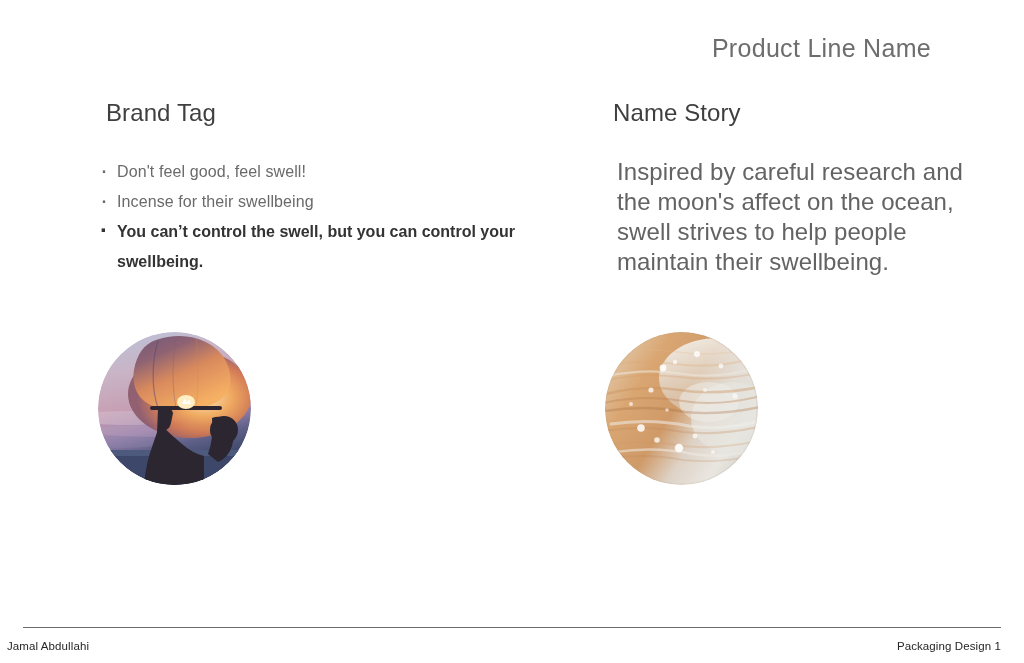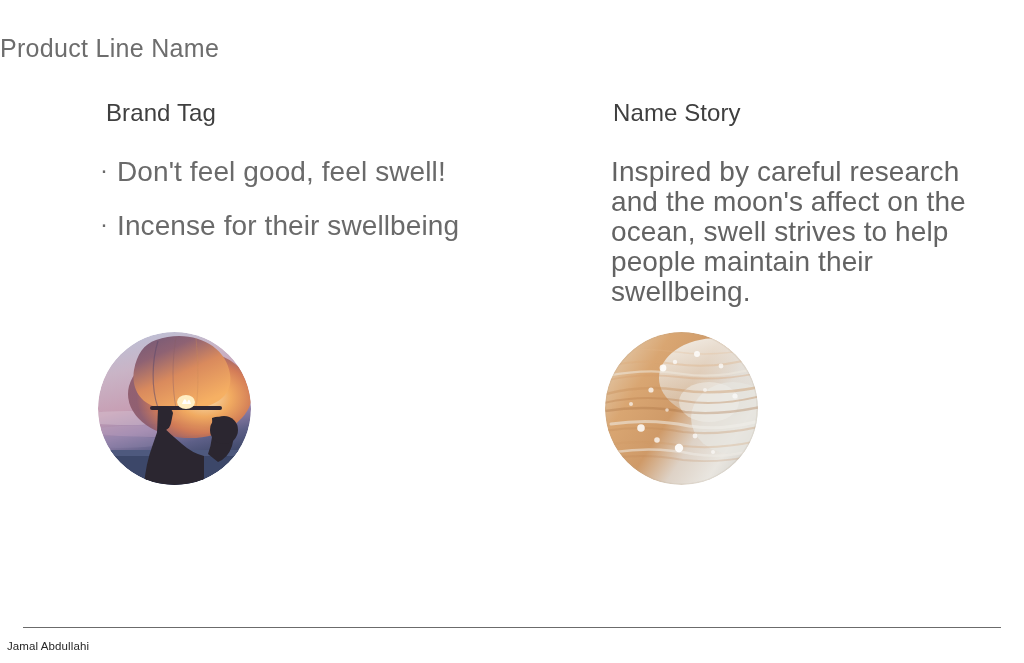--- a/index.html
+++ b/index.html
@@ -22,21 +22,21 @@
     height: 663px;
     box-sizing: border-box;
   }
 
   
   .product-line-name {
     position: absolute;
     left: 0;
     top: 32px;
     width: 931px;
-    text-align: left;
+    text-align: right;
     font-size: 25px;
     font-weight: 300;
     letter-spacing: 0.3px;
     color: #6d6d6d;
     line-height: 32px;
     white-space: nowrap;
   }
 
   
   .columns {
@@ -64,27 +64,26 @@
 
   
   .bullet-list {
     list-style: none;
     margin: 0;
     padding: 0;
   }
   .bullet-item {
     position: relative;
     padding-left: 19px;
-    font-size: 28px;
+    font-size: 16px;
     font-weight: 300;
     line-height: 30px;
     color: #6a6a6a;
     letter-spacing: 0.1px;
     margin-bottom: 0;
-    margin-top: 24px;
   }
   .bullet-item::before {
     content: "\00B7";
     position: absolute;
     left: 2px;
     top: -2px;
     font-size: 24px;
     line-height: 30px;
     color: #6a6a6a;
   }
@@ -93,26 +92,26 @@
     color: #333333;
     letter-spacing: 0px;
   }
   .bullet-item.bold::before {
     color: #333333;
     font-weight: 700;
   }
 
   
   .story-paragraph {
-    font-size: 28px;
+    font-size: 24px;
     font-weight: 300;
     line-height: 30px;
     color: #636363;
     letter-spacing: 0.1px;
-    margin: 6px;
+    margin: 12px;
     max-width: 372px;
   }
 
   
   .circle-img {
     position: absolute;
     width: 153px;
     height: 153px;
     border-radius: 50%;
     overflow: hidden;
@@ -165,20 +164,21 @@
   <div class="product-line-name">Product Line Name</div>
 
   <div class="columns">
 
     <div class="col col-left">
       <div class="col-heading">Brand Tag</div>
 
       <ul class="bullet-list">
         <li class="bullet-item">Don't feel good, feel swell!</li>
         <li class="bullet-item">Incense for their swellbeing</li>
+        <li class="bullet-item bold">You can’t control the swell, but you can control your swellbeing.</li>
       </ul>
     </div>
 
     <div class="col col-right">
       <div class="col-heading">Name Story</div>
 
       <p class="story-paragraph">Inspired by careful research and the moon's affect on the ocean, swell strives to help people maintain their swellbeing.</p>
     </div>
   </div>
 
@@ -303,14 +303,15 @@
           <circle cx="100" cy="58" r="2.0" opacity="0.55"></circle>
         </g>
 
         <circle cx="76.5" cy="76.5" r="76" fill="none" stroke="#b9a58e" stroke-width="2" opacity="0.18"></circle>
       </g>
     </svg>
   </div>
 
   <div class="footer-rule"></div>
   <div class="footer-left">Jamal Abdullahi</div>
+  <div class="footer-right">Packaging Design 1</div>
 
 </div>
 
 </body></html>

